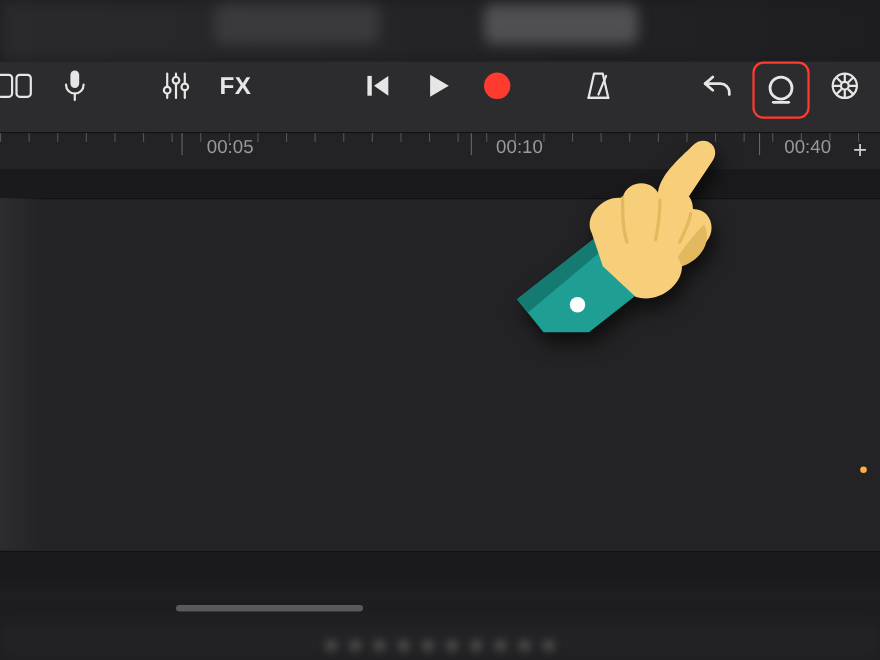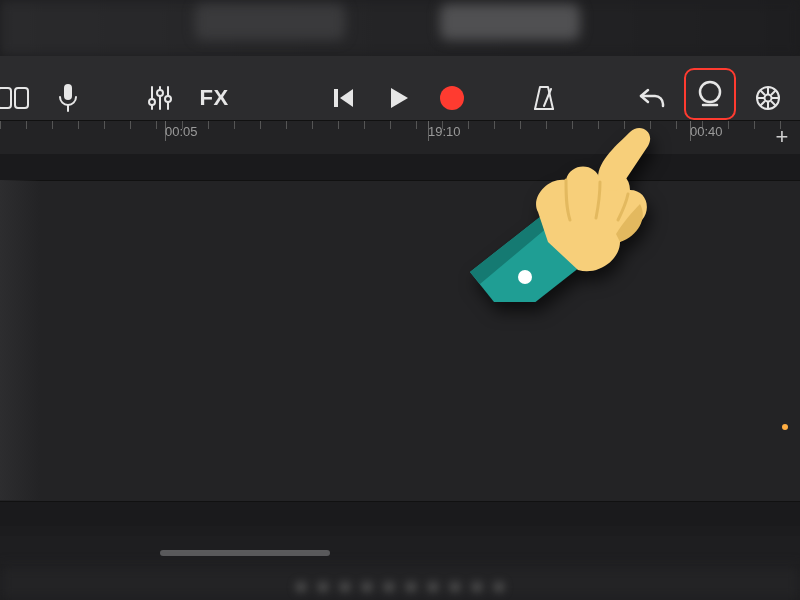--- a/index.html
+++ b/index.html
@@ -34,21 +34,21 @@
   .header-blob2 { left: 440px; width: 140px; background:#505052; }
 
   
   .toolbar {
     position: absolute;
     top: 56px;
     left: 0; right: 0;
     height: 64px;
     background: #2c2c2e;
     display: flex;
-    align-items: flex-end;
+    align-items: flex-start;
     padding: 0 10px;
     gap: 10px;
   }
 
   .ico-btn {
     width: 44px;
     height: 44px;
     display: flex;
     align-items: center;
     justify-content: center;
@@ -104,22 +104,22 @@
   .tick .line-small {
     position: absolute;
     top: 0;
     width: 1px;
     height: 8px;
     background: #555;
   }
   .tick .label {
     position: absolute;
     top: 3px;
-    left: 0;
-    font-size: 13px;
+    left: 23px;
+    font-size: 17px;
     color: #9a9a9a;
   }
 
   .ruler-plus {
     position: absolute;
     right: 6px;
     top: 4px;
     width: 24px; height: 24px;
     display: flex;
     align-items: center;
@@ -420,21 +420,21 @@
     </div>
     <div class="tick" style="left: 780px;">
       <div class="line-small"></div>
     </div>
     <div class="tick" style="left: 165px;">
       <div class="line-big"></div>
       <div class="label">00:05</div>
     </div>
     <div class="tick" style="left: 428px;">
       <div class="line-big"></div>
-      <div class="label">19:10</div>
+      <div class="label">00:10</div>
     </div>
     <div class="tick" style="left: 690px;">
       <div class="line-big"></div>
       <div class="label">00:40</div>
     </div>
   </div>
 
 <div class="tracks">
   <div class="track-row"></div>
   <div class="track-left-hint"></div>

